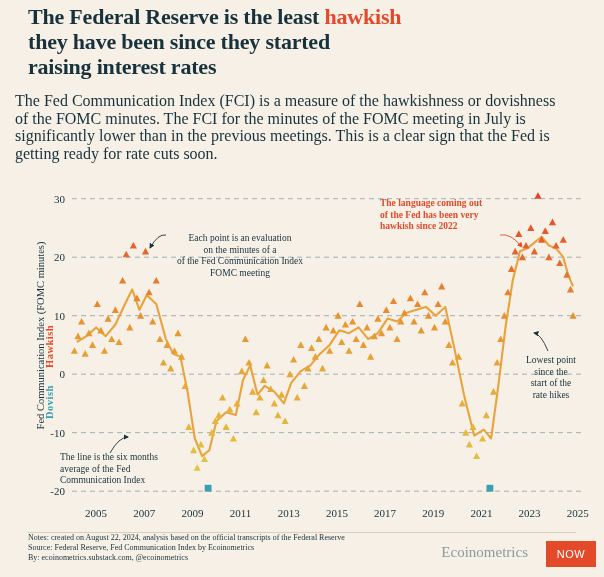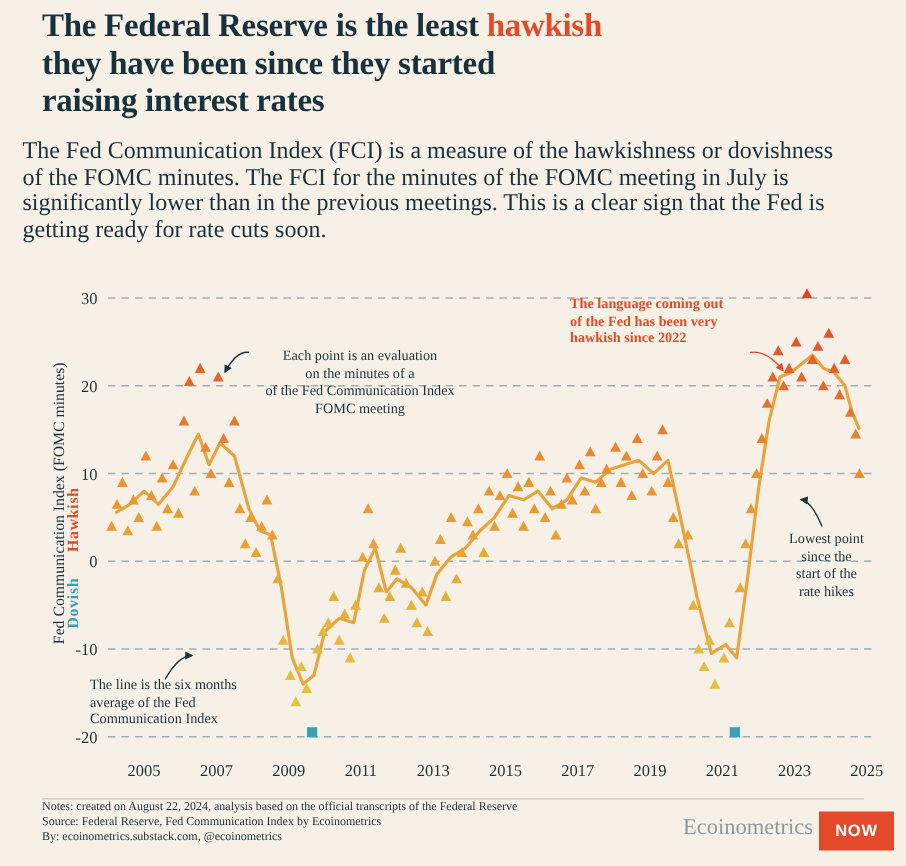--- a/index.html
+++ b/index.html
@@ -45,26 +45,26 @@
 
   .ann { position:absolute; font-size:9.5px; line-height:11.5px; color:#17323c; }
   .ann.red { color:#e24a2a; font-weight:bold; text-align:left; }
   .ann.center { text-align:center; }
 
   .footer {
     position:absolute; left:28px; bottom:14px; width:420px;
     font-size:8px; line-height:10px; color:#17323c;margin-top:32px;
   }
   .brand {
-    position:absolute; right:62px; bottom:16px;
+    position:absolute; right:76px; bottom:16px;
     font-size:15px; color:#8a9aa0; font-family:"Liberation Serif", serif;
   }
   .logo {
     position:absolute; right:8px; bottom:10px; width:50px; height:26px;
-    background:#e24a2a; color:#fff; font-size:11px; font-weight:bold;
+    background:#e24a2a; color:#fff; font-size:11px; font-weight:normal;
     font-family:"Liberation Sans", sans-serif;
     display:flex; align-items:center; justify-content:center; letter-spacing:0.5px;
   }
   .divider { position:absolute; left:28px; bottom:44px; width:548px; height:1px; background:#d8cec0; }
   .tick-txt { font-family:"Liberation Serif", serif; font-size:11px; fill:#17323c; }
 </style>
 </head>
 <body>
 
 <div class="wrap">

